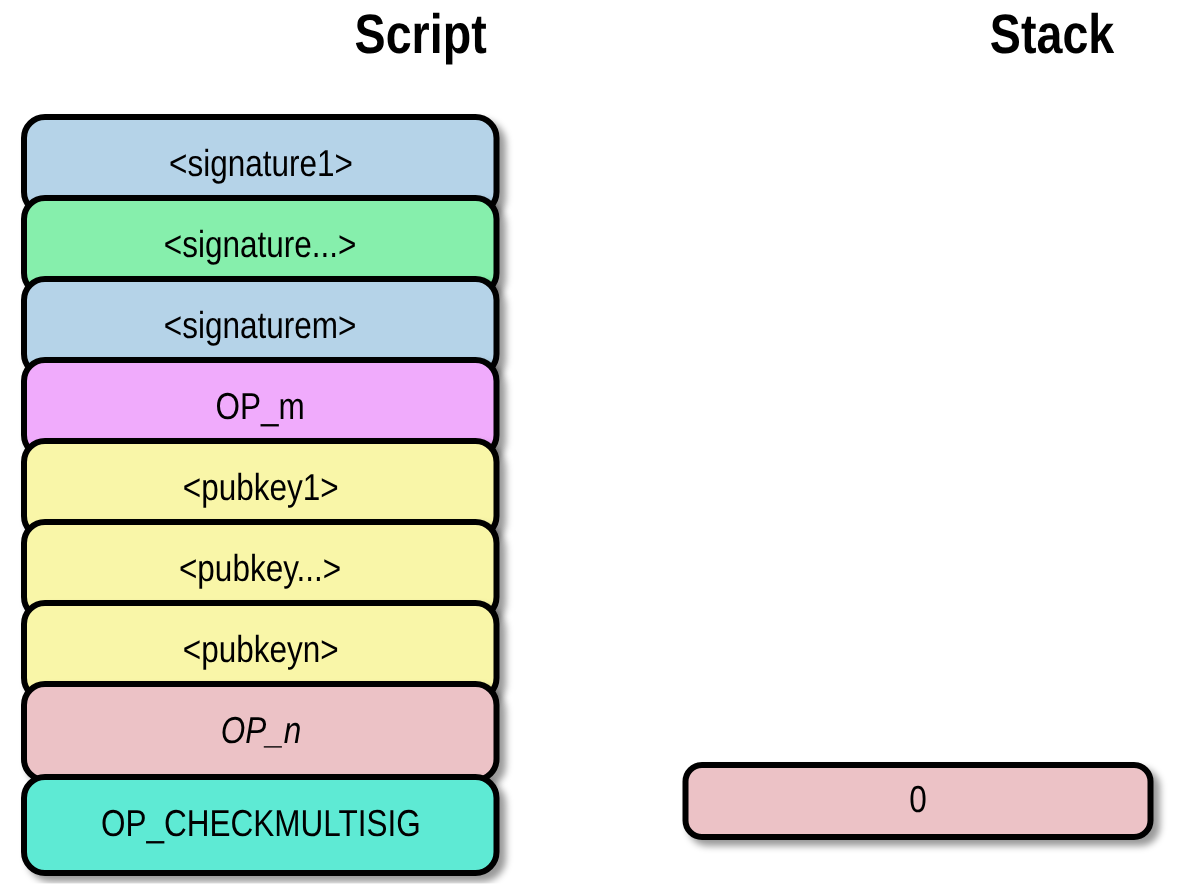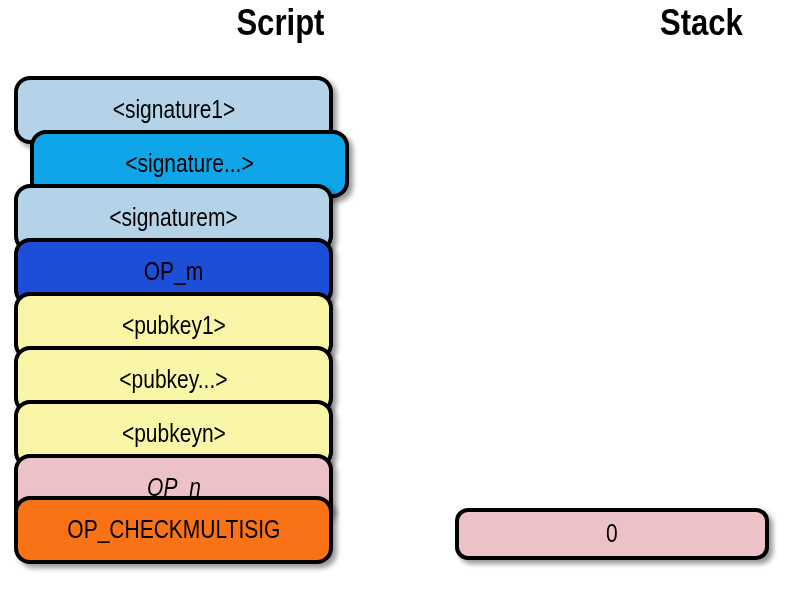--- a/index.html
+++ b/index.html
@@ -60,42 +60,42 @@
   <span class="txt">Script</span>
 </div>
 <div class="col-title" id="stack-title">
   <span class="txt">Stack</span>
 </div>
 
 <div>
   <div class="box script-box" style="top: 76px; background-color: rgb(181, 211, 232);">
     <span class="lbl">&lt;signature1&gt;</span>
   </div>
-  <div class="box script-box" style="top: 130px; background-color: #0ea5e9; margin-left: 16px;">
+  <div class="box script-box" style="top: 130px; background-color: #86efac;">
     <span class="lbl">&lt;signature...&gt;</span>
   </div>
   <div class="box script-box" style="top: 184px; background-color: rgb(181, 211, 232); text-align: center;">
     <span class="lbl">&lt;signaturem&gt;</span>
   </div>
-  <div class="box script-box" style="top: 238px; background-color: #1d4ed8;">
+  <div class="box script-box" style="top: 238px; background-color: #f0abfc;">
     <span class="lbl">OP_m</span>
   </div>
   <div class="box script-box" style="top: 292px; background-color: rgb(249, 246, 168);">
     <span class="lbl">&lt;pubkey1&gt;</span>
   </div>
   <div class="box script-box" style="top: 346px; background-color: rgb(249, 246, 168);">
     <span class="lbl">&lt;pubkey...&gt;</span>
   </div>
   <div class="box script-box" style="top: 400px; background-color: rgb(249, 246, 168);">
     <span class="lbl">&lt;pubkeyn&gt;</span>
   </div>
   <div class="box script-box" style="top: 454px; background-color: rgb(236, 194, 198); font-style: italic;">
     <span class="lbl">OP_n</span>
   </div>
-  <div class="box script-box" style="top: 496px; background-color: #f97316;">
+  <div class="box script-box" style="top: 516px; background-color: #5eead4;">
     <span class="lbl">OP_CHECKMULTISIG</span>
   </div>
 </div>
 
 <div>
   <div class="box stack-box" style="top: 508px; background-color: rgb(236, 194, 198);">
     <span class="lbl">0</span>
   </div>
 </div>
 

